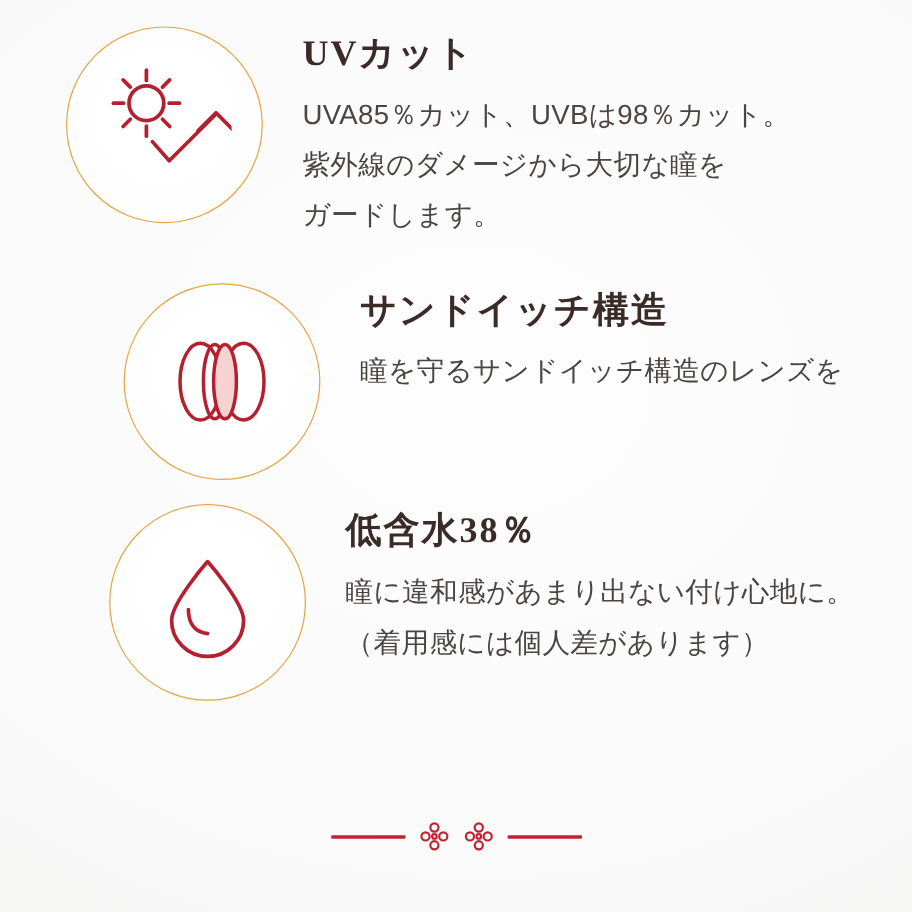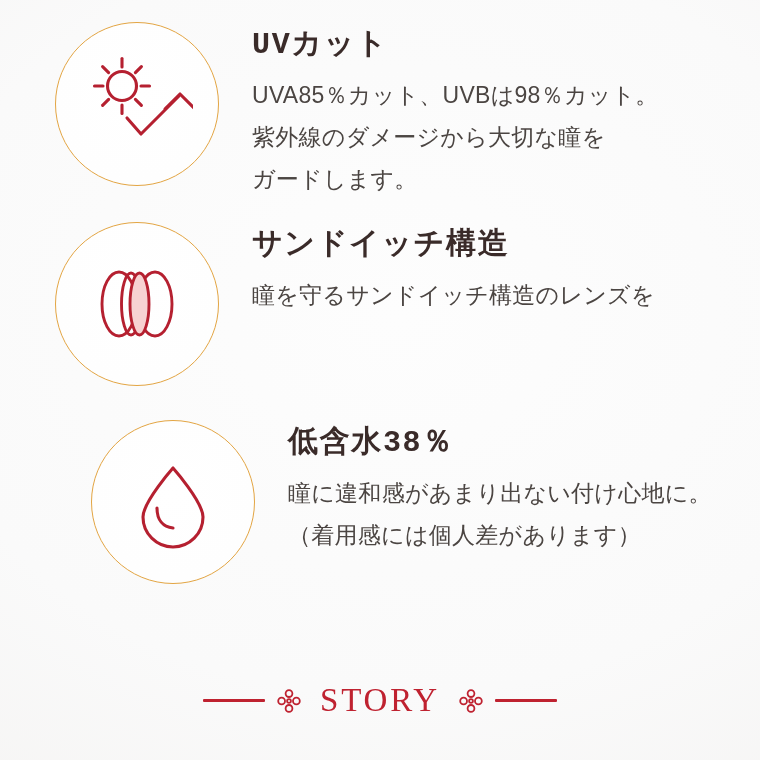--- a/index.html
+++ b/index.html
@@ -23,21 +23,21 @@
   }
 
   
   .feature {
     position:absolute;
     left:0; right:0;
     display:flex;
     align-items:flex-start;
   }
   .feature-1 { top:22px; }
-  .feature-2 { top:222px; }
+  .feature-2 { top:236px;padding-left:48px; }
   .feature-3 { top:420px;padding-left:36px; }
 
   .icon-wrap {
     width:252px;
     flex:0 0 252px;
     display:flex;
     justify-content:center;
     padding-left:22px;
   }
 
@@ -54,21 +54,21 @@
 
   .icon-circle svg { display:block; }
 
   
   .text-col {
     flex:1 1 auto;
     padding-top:4px;
   }
 
   .feature-title {
-    font-family:Liberation Mono, monospace;
+    font-family:Liberation Serif, serif;
     font-size:30px;
     line-height:1.28;
     color:#3a2b29;
     letter-spacing:0.055em;
     margin-bottom:11px;
     white-space:nowrap;
   }
 
   .feature-body {
     font-family:"Liberation Sans", sans-serif;
@@ -197,21 +197,20 @@
     <svg class="ornament" width="26" height="26" viewBox="0 0 26 26">
       <g fill="none" stroke="#bf2230" stroke-width="1.8">
         <circle cx="13" cy="5.6" r="3.4"></circle>
         <circle cx="13" cy="20.4" r="3.4"></circle>
         <circle cx="5.6" cy="13" r="3.4"></circle>
         <circle cx="20.4" cy="13" r="3.4"></circle>
         <circle cx="13" cy="13" r="1.9"></circle>
       </g>
     </svg>
 
-    <span class="story-word">STORY</span>
 
     <svg class="ornament" width="26" height="26" viewBox="0 0 26 26">
       <g fill="none" stroke="#bf2230" stroke-width="1.8">
         <circle cx="13" cy="5.6" r="3.4"></circle>
         <circle cx="13" cy="20.4" r="3.4"></circle>
         <circle cx="5.6" cy="13" r="3.4"></circle>
         <circle cx="20.4" cy="13" r="3.4"></circle>
         <circle cx="13" cy="13" r="1.9"></circle>
       </g>
     </svg>

